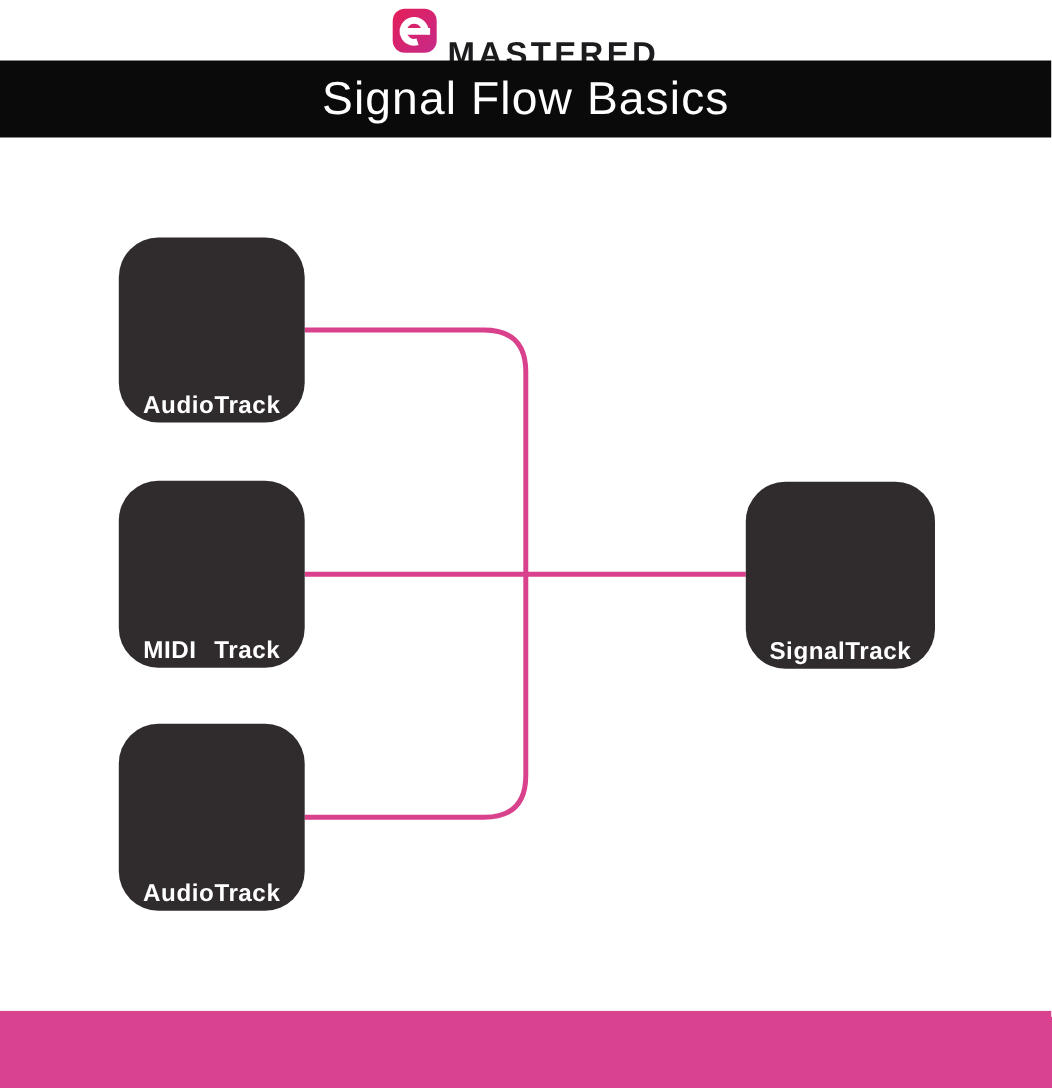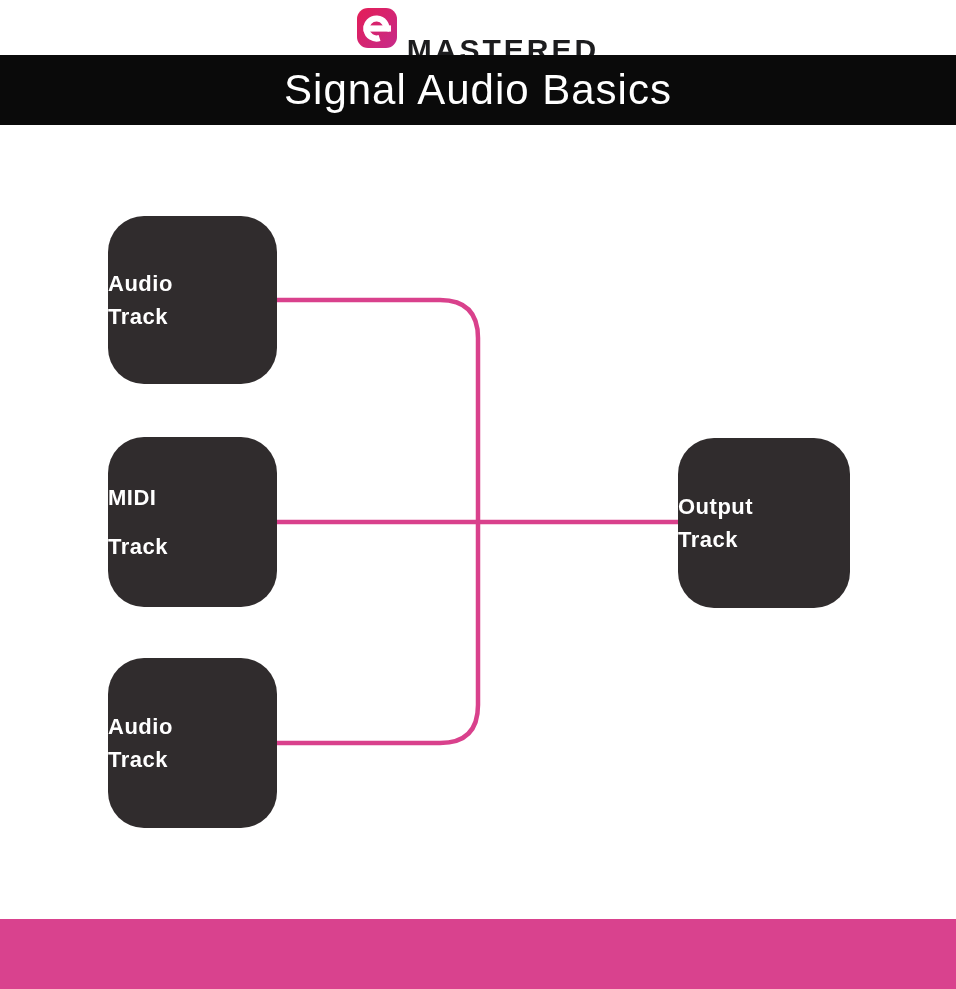--- a/index.html
+++ b/index.html
@@ -80,22 +80,22 @@
     fill: none;
     stroke: var(--connector-pink);
     stroke-width: 4.5;
   }
   .node {
     position: absolute;
     background: var(--node-dark);
     border-radius: 36px;
     color: #ffffff;
     display: flex;
-    flex-direction: column;
-    align-items: flex-start;
+    flex-direction: row;
+    align-items: flex-end;
     justify-content: center;
     text-align: center;
     font-weight: 700;
     font-size: 22px;
     line-height: 33px;
     letter-spacing: 0.5px;
   }
   .node-audio-1 { left: 108px; top: 216px; width: 169px; height: 168px; }
   .node-midi    { left: 108px; top: 437px; width: 169px; height: 170px; gap: 16px; }
   .node-audio-2 { left: 108px; top: 658px; width: 169px; height: 170px; }
@@ -120,21 +120,21 @@
         <svg width="40" height="40" viewBox="0 0 40 40">
           <path d="M 22.59 30.01 A 10 10 0 1 1 29.20 22.92" fill="none" stroke="#ffffff" stroke-width="6.2" stroke-linecap="butt"></path>
           <path d="M 6.5 20.5 H 34" fill="none" stroke="#ffffff" stroke-width="6.2" stroke-linecap="butt"></path>
         </svg>
       </div>
       <span class="brand-text">MASTERED</span>
     </div>
   </div>
 
   <div class="title-bar">
-    <h1>Signal Audio Basics</h1>
+    <h1>Signal Flow Basics</h1>
   </div>
 
   <div class="diagram-area">
 
     <svg class="connector-svg" width="956" height="989" viewBox="0 0 956 989">
       <path d="M 277 300 H 440 Q 478 300 478 338 V 705 Q 478 743 440 743 H 277"></path>
       <path d="M 277 522 H 678"></path>
     </svg>
 
     <div class="node node-audio-1">
@@ -146,21 +146,21 @@
       <span>MIDI</span>
       <span>Track</span>
     </div>
 
     <div class="node node-audio-2">
       <span>Audio</span>
       <span>Track</span>
     </div>
 
     <div class="node node-stereo">
-      <span>Output</span>
+      <span>Signal</span>
       <span>Track</span>
     </div>
 
   </div>
 
   <div class="footer"></div>
 
 </div>
 
 </body></html>

